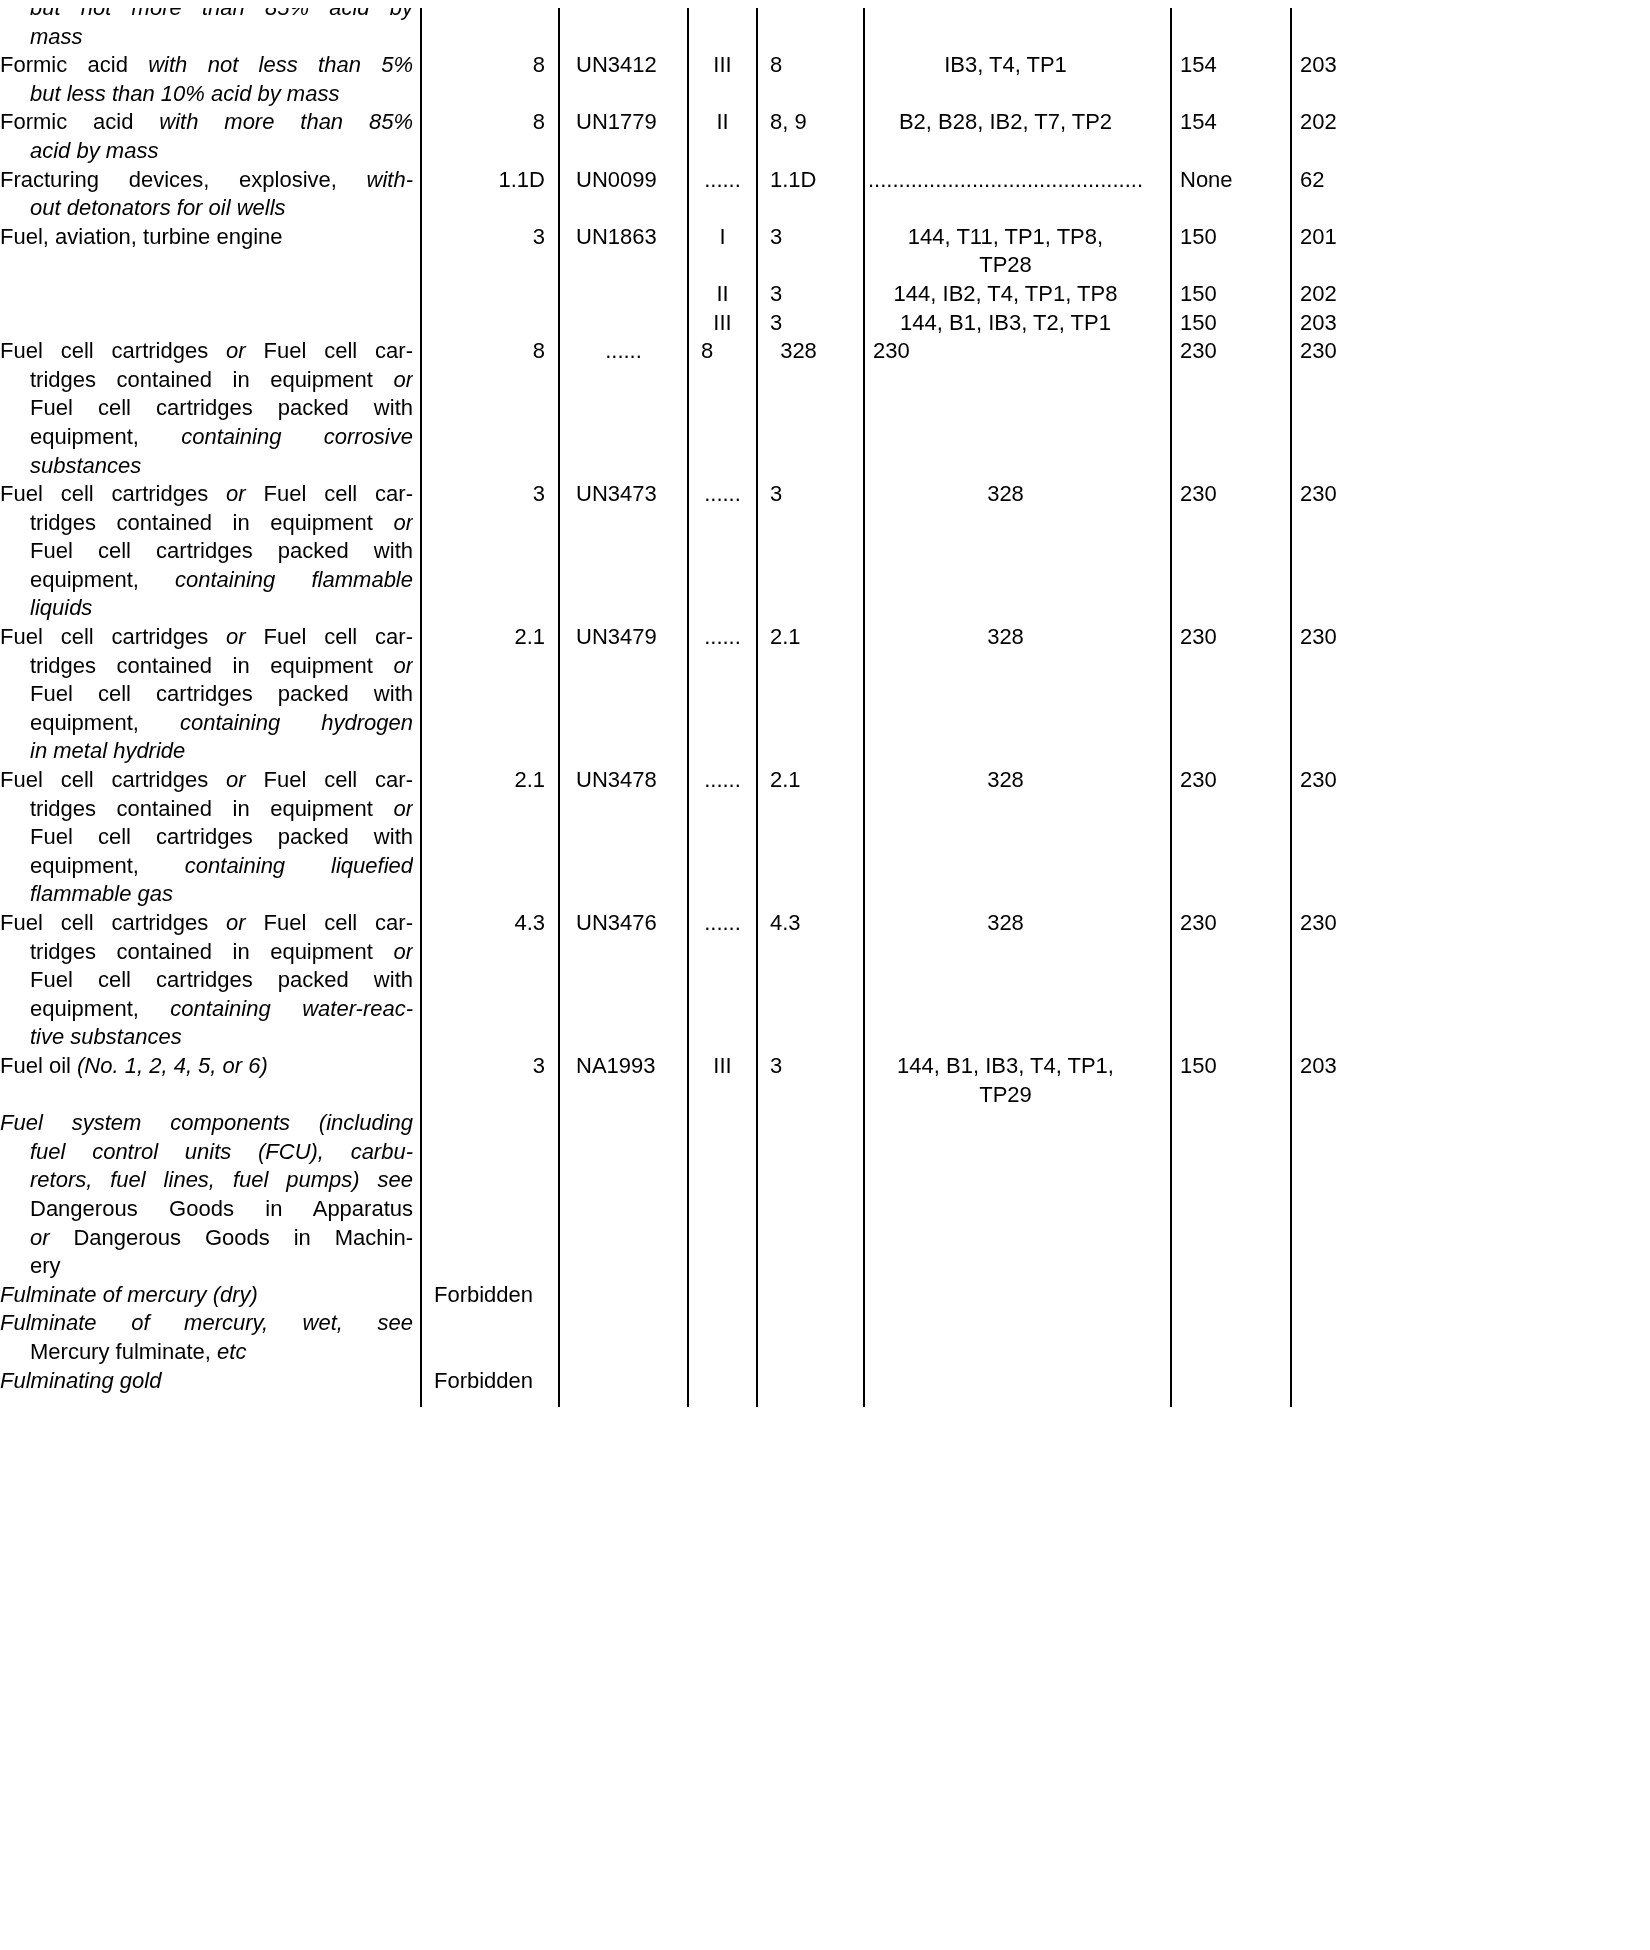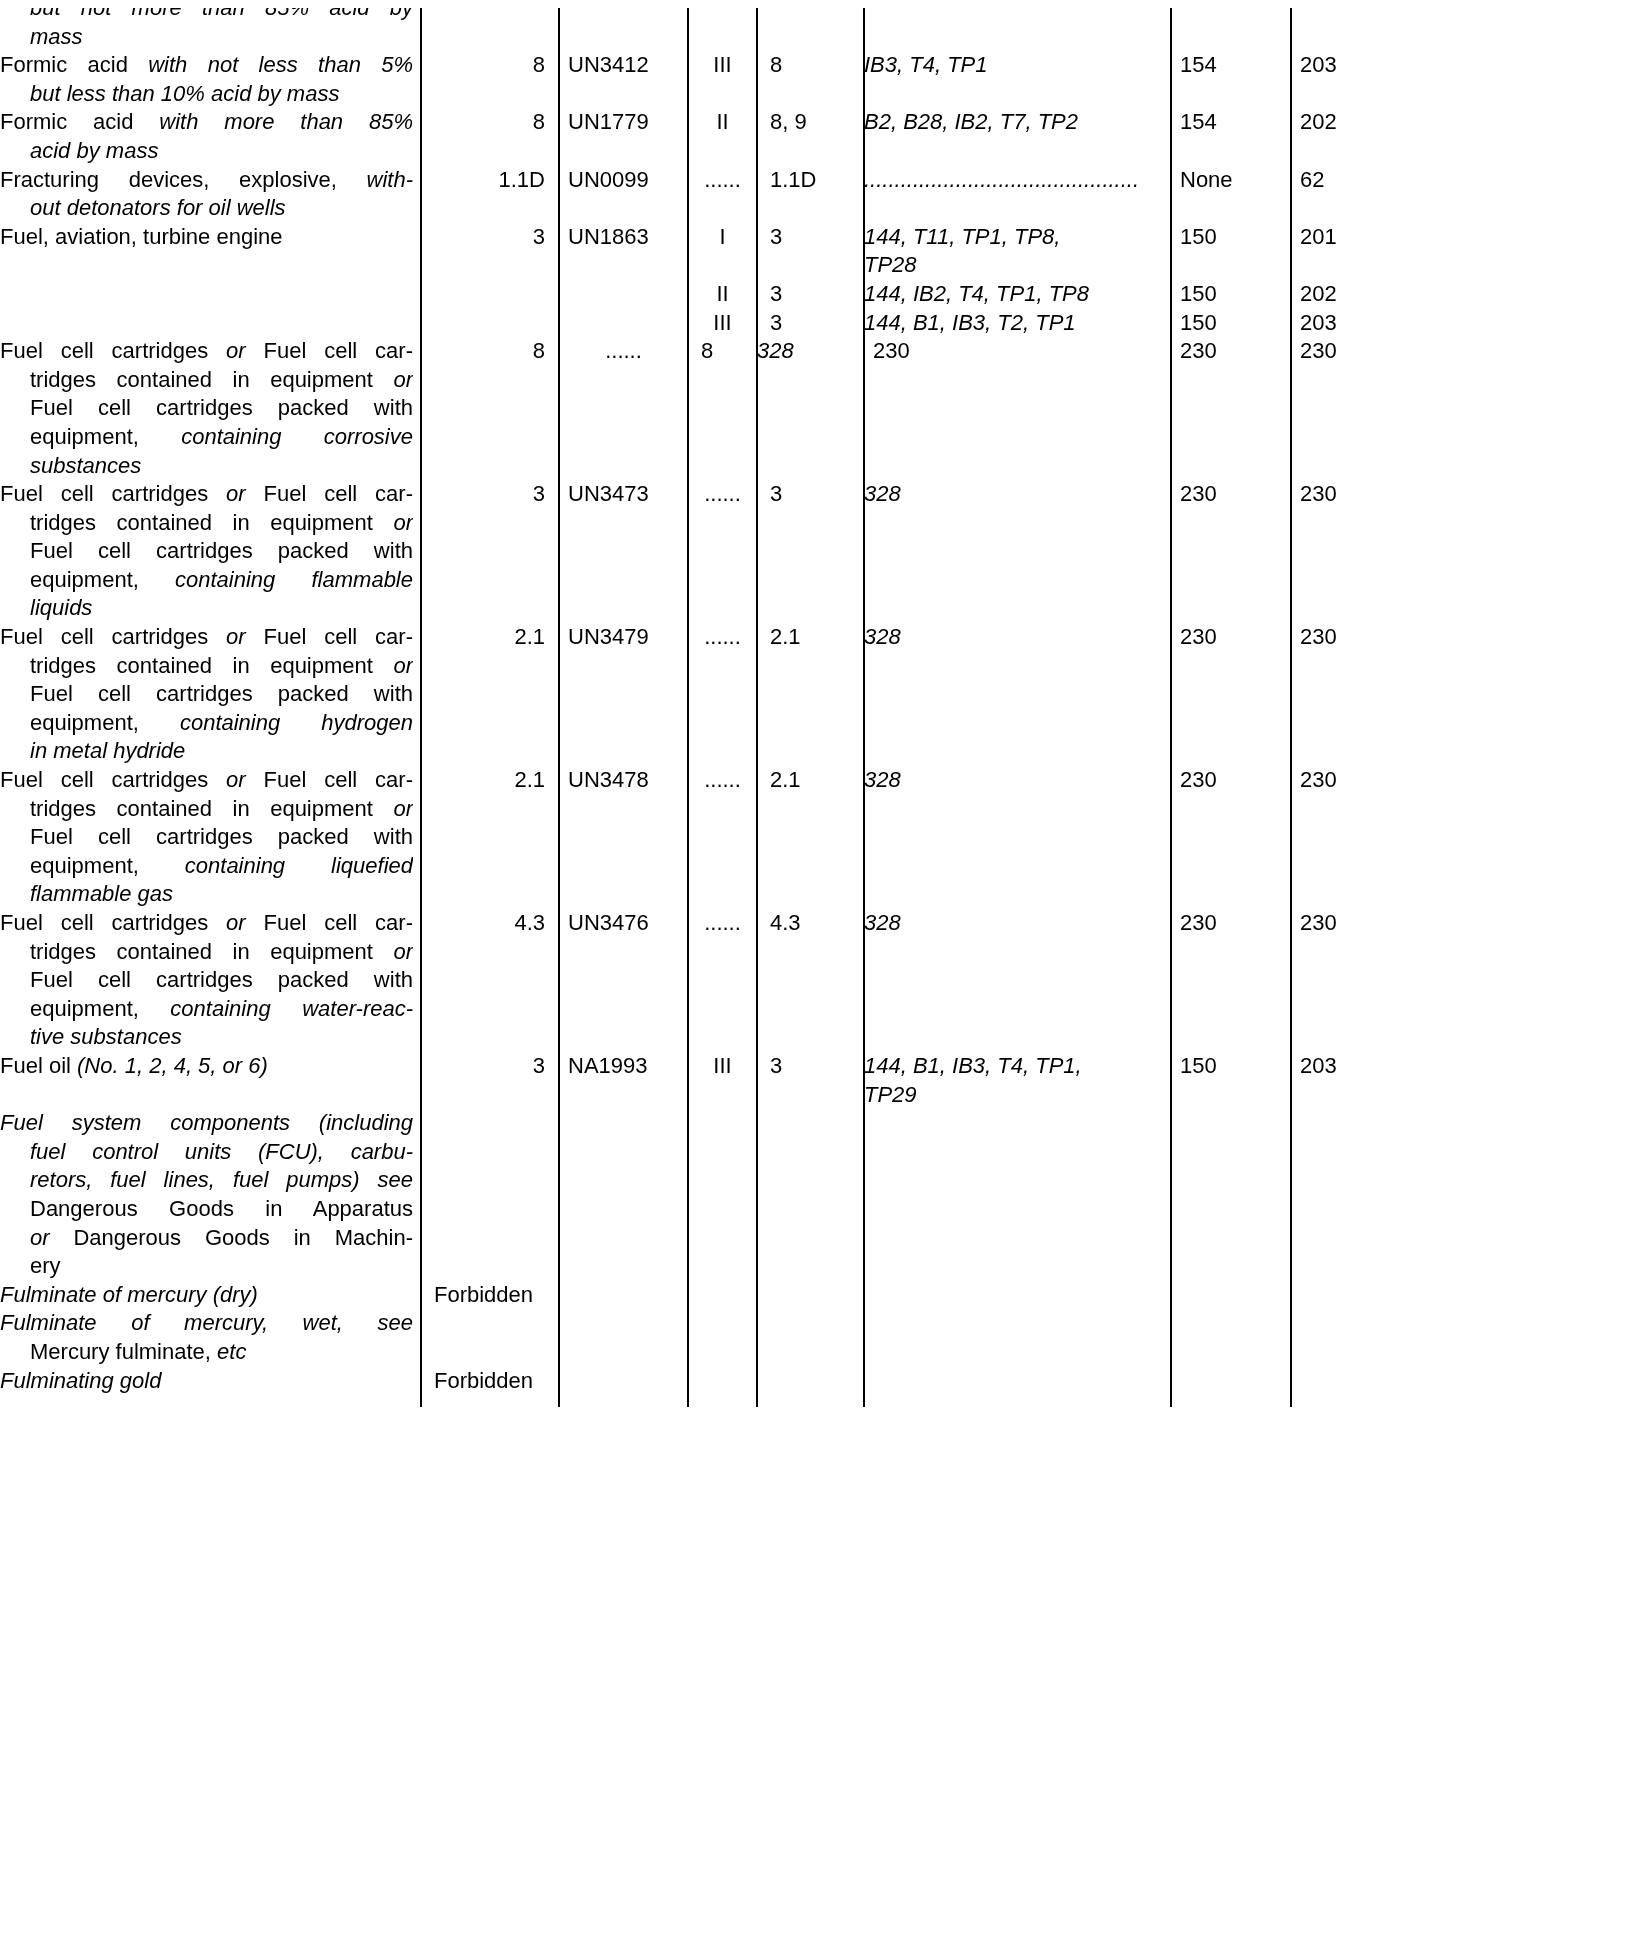--- a/index.html
+++ b/index.html
@@ -15,24 +15,24 @@
   .cl{height:28.6px;line-height:28.6px;}
   .cell.d .cl{white-space:normal;overflow:hidden;}
   .cell.c .cl,.cell.i .cl,.cell.g .cl,.cell.l .cl,.cell.s .cl,
   .cell.e .cl,.cell.n .cl,.cell.b .cl,.cell.q .cl{white-space:nowrap;}
   .it{font-style:italic;}
   .ind{padding-left:30px;}
   .jst{text-align:justify;text-align-last:justify;}
   .cell.d{padding-right:8px;}
   .cell.c{text-align:right;padding-right:14px;}
   .cell.c .fbd{text-align:left;padding-left:13px;}
-  .cell.i{padding-left:9px;}
+  .cell.i{padding-left:17px;}
   .cell.g{text-align:center;}
   .cell.l{padding-left:13px;}
-  .cell.s{text-align:left;padding-right:24px;font-style:italic;}
+  .cell.s{text-align:center;padding-right:24px;}
   .cell.e,.cell.n,.cell.b{padding-left:9px;}
   .cell.q{text-align:right;padding-right:12px;}
 </style>
 </head>
 <body>
 
 <div class="canvas">
   <div id="dividers">
       <div class="vline" style="left: 420px; background: rgb(0, 0, 0);"></div>
       <div class="vline" style="left: 558px; background: rgb(0, 0, 0);"></div>

